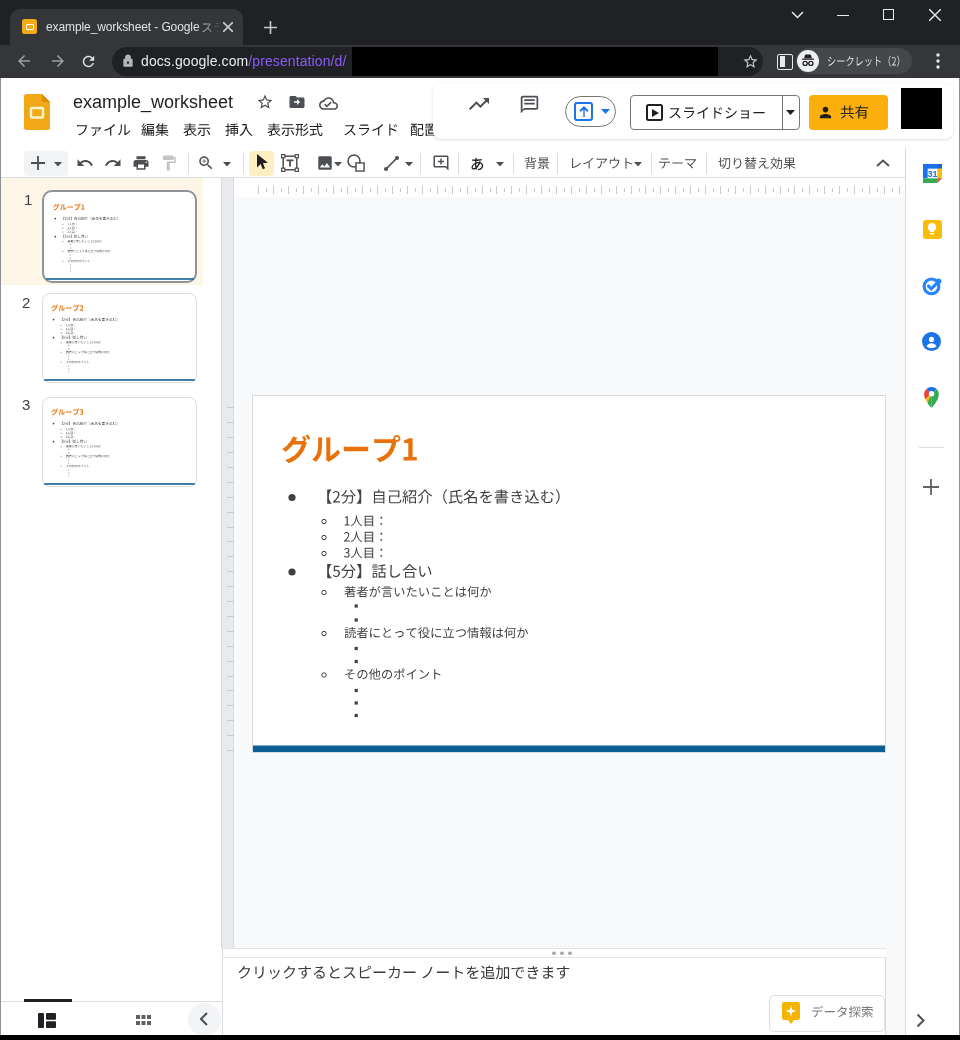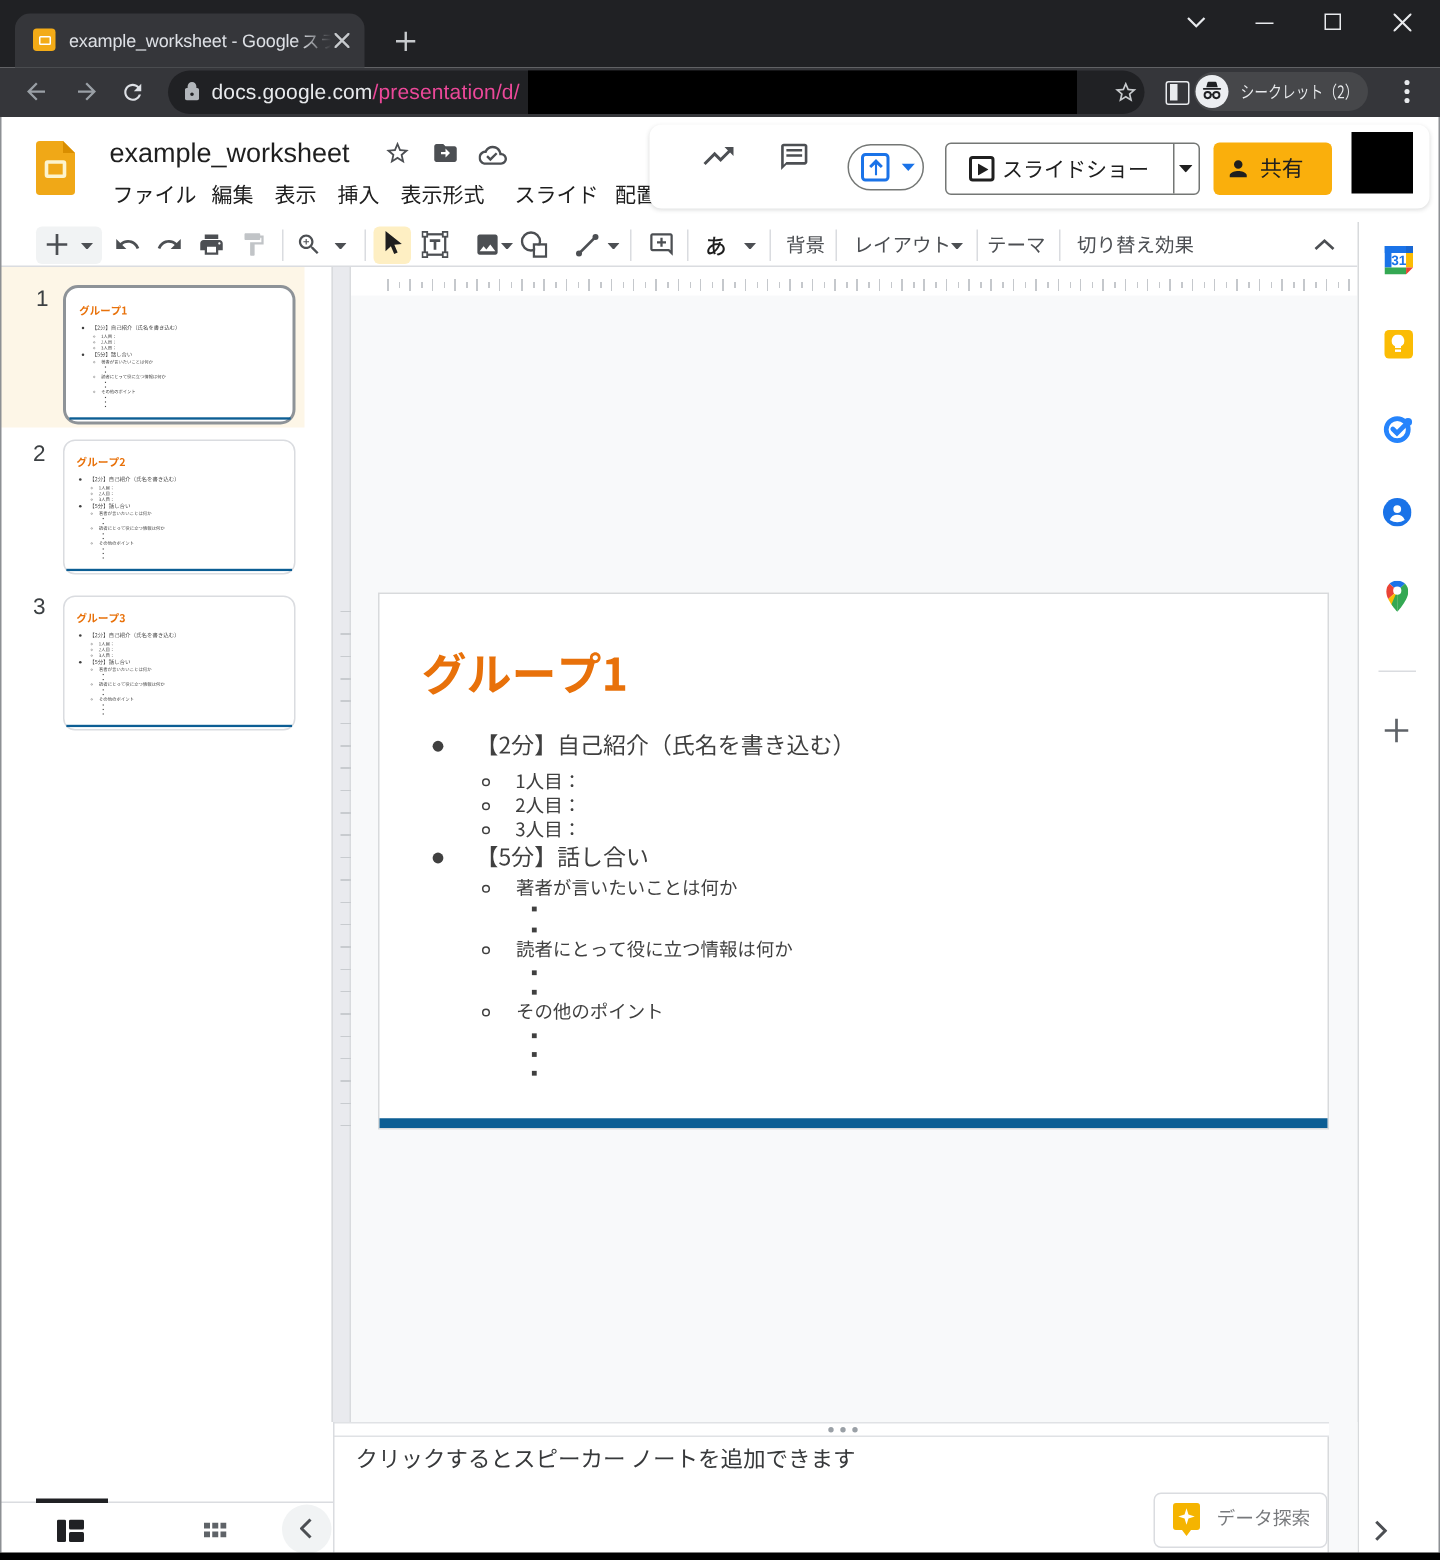--- a/index.html
+++ b/index.html
@@ -40,21 +40,21 @@
 <svg class="abs" style="left:49px;top:52px" width="18" height="18" viewBox="0 0 24 24">
     <path fill="#9aa0a6" d="M4 13h12.17l-5.59 5.59L12 20l8-8-8-8-1.41 1.41L16.17 11H4v2z"></path>
   </svg>
 <svg class="abs" style="left:79.5px;top:52.5px" width="17" height="17" viewBox="0 0 24 24">
     <path fill="#dee1e6" d="M17.65 6.35C16.2 4.9 14.21 4 12 4c-4.42 0-7.99 3.58-7.99 8s3.57 8 7.99 8c3.73 0 6.84-2.55 7.73-6h-2.08c-.82 2.33-3.04 4-5.65 4-3.31 0-6-2.69-6-6s2.69-6 6-6c1.66 0 3.14.69 4.22 1.78L13 11h7V4l-2.35 2.35z"></path>
   </svg>
 <div class="abs" style="left:112px;top:47px;width:651px;height:29px;background:#202124;border-radius:14.5px"></div>
 <svg class="abs" style="left:121px;top:54px" width="14" height="14" viewBox="0 0 24 24">
     <path fill="#b2b6bb" d="M18 8h-1V6c0-2.76-2.24-5-5-5S7 3.24 7 6v2H6c-1.1 0-2 .9-2 2v10c0 1.1.9 2 2 2h12c1.1 0 2-.9 2-2V10c0-1.1-.9-2-2-2zm-6 9c-1.1 0-2-.9-2-2s.9-2 2-2 2 .9 2 2-.9 2-2 2z"></path>
   </svg>
-<div class="abs" style="left:141px;top:54px;font-size:14px;line-height:15px;color:#e8eaed;letter-spacing:.1px">docs.google.com<span style="color:#ec4899">/presentation/d/</span></div>
+<div class="abs" style="left:141px;top:54px;font-size:14px;line-height:15px;color:#e8eaed;letter-spacing:.1px">docs.google.com<span style="color:#8b5cf6">/presentation/d/</span></div>
 <div class="abs" style="left:352px;top:47px;width:366px;height:29px;background:#000"></div>
 <svg class="abs" style="left:741.5px;top:52.5px" width="17" height="17" viewBox="0 0 24 24">
     <path fill="#c7cacd" d="M22 9.24l-7.19-.62L12 2 9.19 8.63 2 9.24l5.46 4.73L5.82 21 12 17.27 18.18 21l-1.63-7.03L22 9.24zM12 15.4l-3.76 2.27 1-4.28-3.32-2.88 4.38-.38L12 6.1l1.71 4.04 4.38.38-3.32 2.88 1 4.28L12 15.4z"></path>
   </svg>
 <div class="abs" style="left:777px;top:53.5px;width:16px;height:16px;border:1.5px solid #e8eaed;border-radius:2px"></div>
 <div class="abs" style="left:779.8px;top:56.3px;width:5px;height:10.5px;background:#e8eaed"></div>
 <div class="abs" style="left:796px;top:48px;width:116px;height:26px;background:#46474a;border-radius:13px"></div>
 <div class="abs" style="left:797px;top:50px;width:22px;height:22px;background:#eceef1;border-radius:50%"></div>
 <svg class="abs" style="left:800px;top:53px" width="16" height="16" viewBox="0 0 20 19">
 <path fill="#202124" d="M6.2 2.2c.1-.5.5-.8 1-.8h5.6c.5 0 .9.3 1 .8l1 3.8H5.2z"></path>

